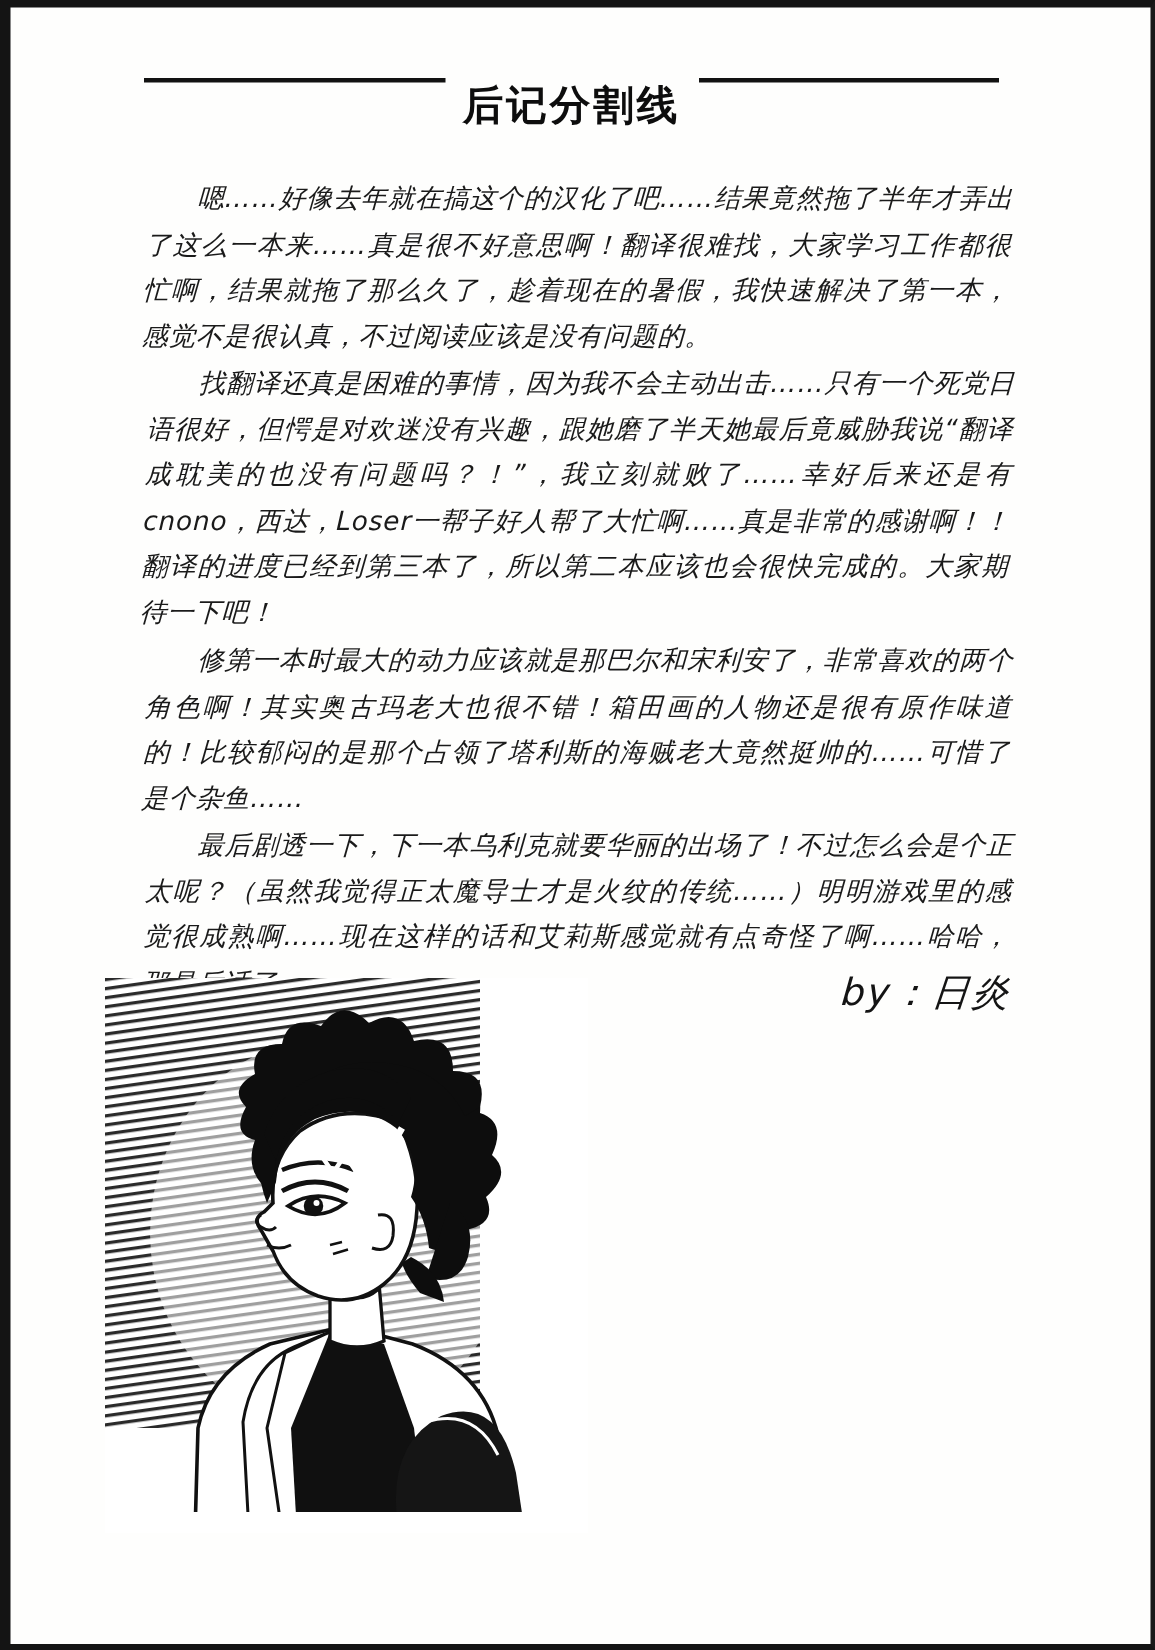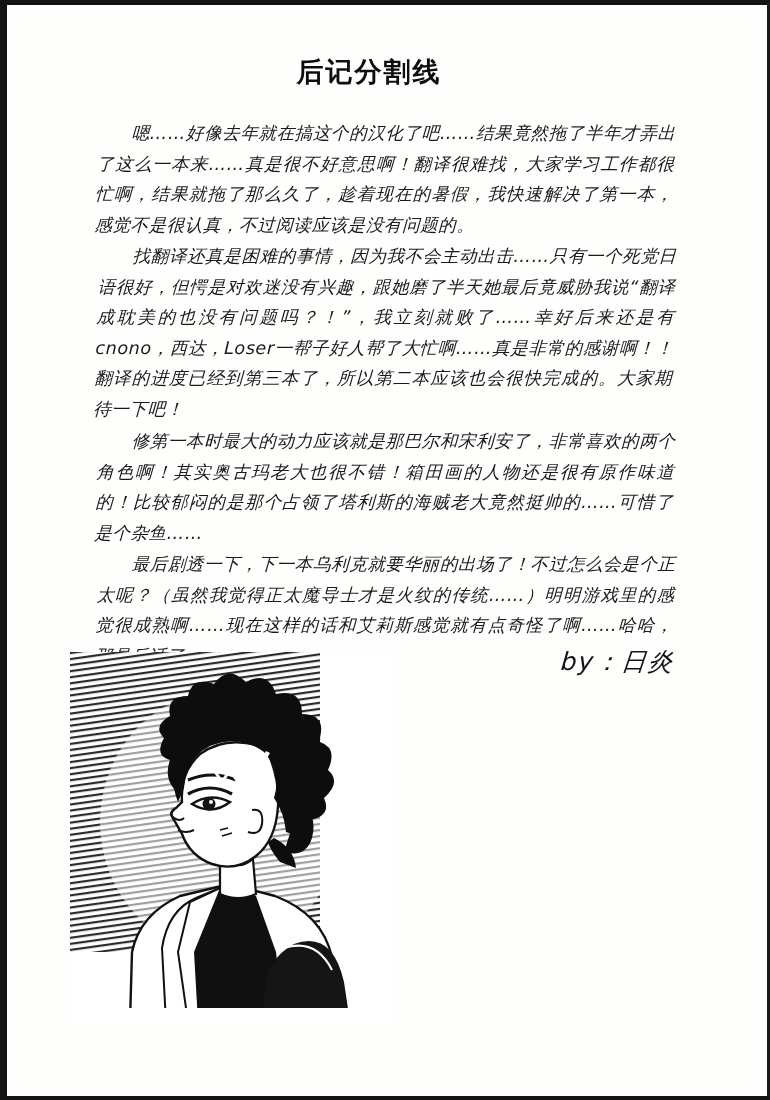--- a/index.html
+++ b/index.html
@@ -36,27 +36,25 @@
     position: absolute;
     left: 7px; top: 5px;
     width: 760px;
     height: 1091px;
     background: #fefefd;
   }
 
   
   .title-block {
     position: absolute;
-    left: 84px;
+    left: 96px;
     top: 52px;
     width: 570px;
     height: 40px;
     display: flex;
-    align-items: center;
-    flex-direction: column;
   }
   .rule {
     flex: 1 1 auto;
     height: 3px;
     background: #121212;
   }
   .rule.left { margin-right: 12px; }
   .rule.right { margin-left: 12px; }
   .title-text {
     flex: 0 0 auto;

